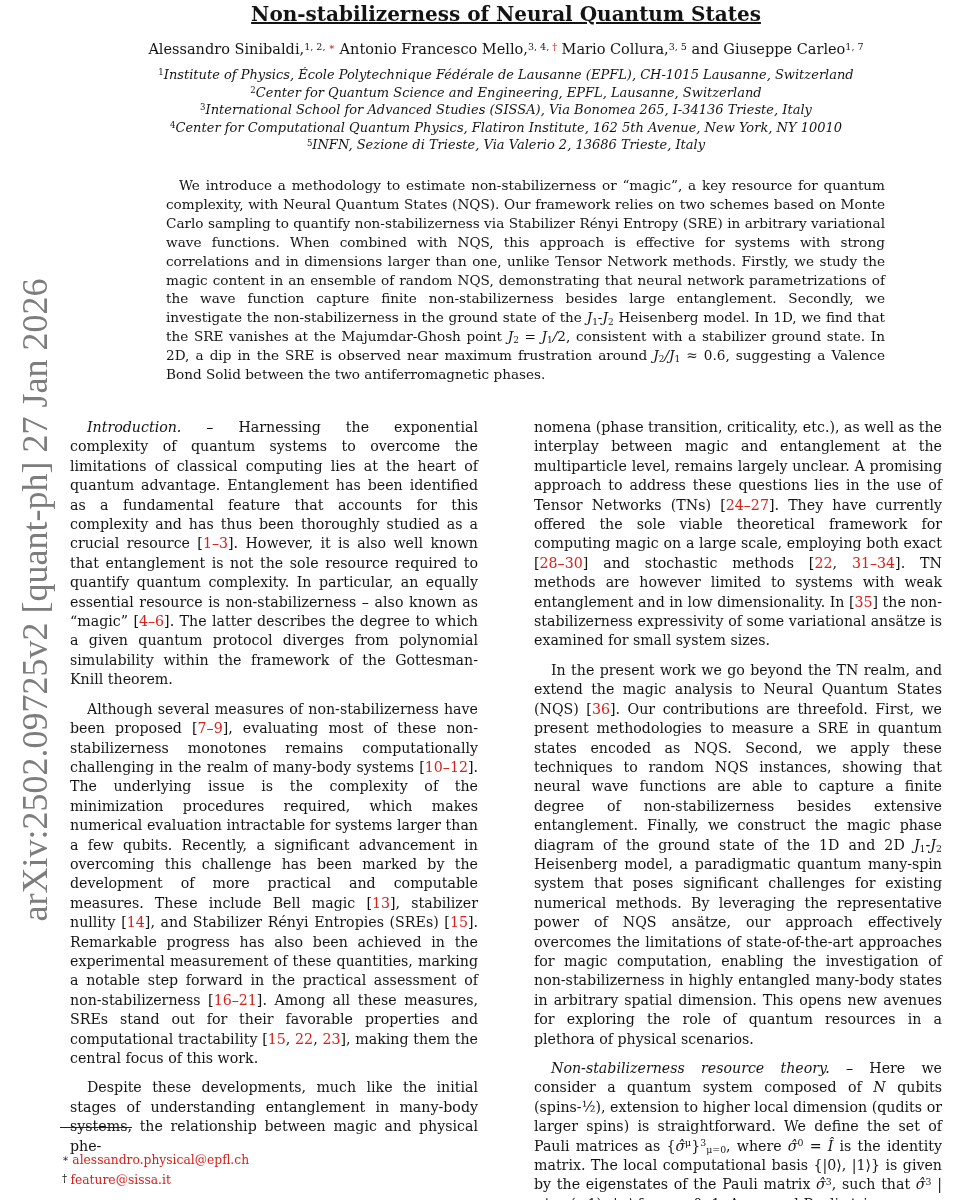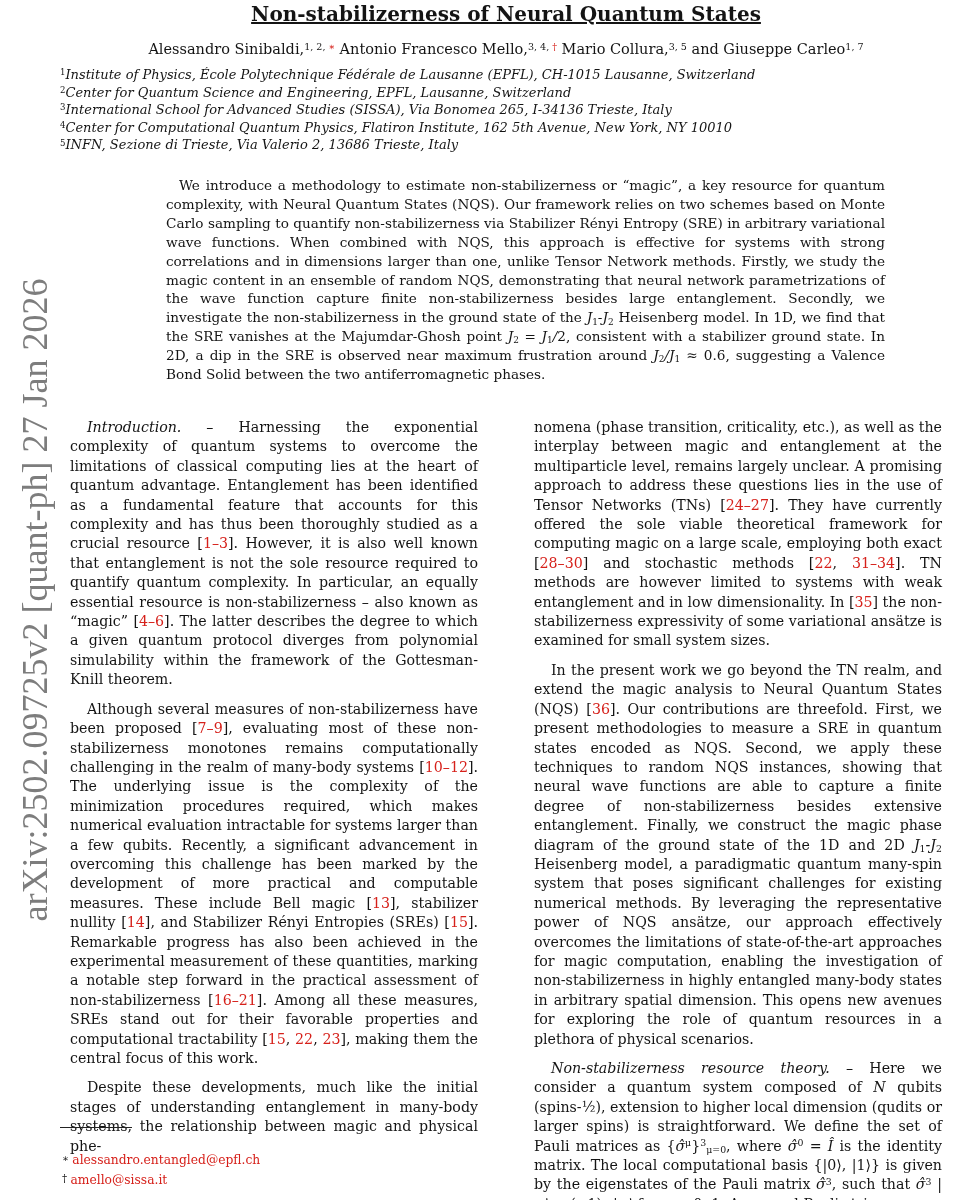--- a/index.html
+++ b/index.html
@@ -5,21 +5,21 @@
   html,body{margin:0;padding:0;background:#ffffff;}
   .page{position:relative;width:970px;height:1200px;background:#fff;overflow:hidden;
         font-family:"DejaVu Serif", serif;color:var(--ink,#141414);}
   .watermark{position:absolute;left:-322px;top:576px;width:720px;height:48px;
         transform:rotate(-90deg);transform-origin:center;
         font-family:"Liberation Serif", serif;font-size:36px;color:var(--gray,#7d7d7d);
         text-align:center;white-space:nowrap;}
   .title{position:absolute;left:60px;top:2px;width:892px;text-align:center;
         font-size:20px;font-weight:bold;text-decoration:underline;}
   .authors{position:absolute;left:60px;top:41px;width:892px;text-align:center;font-size:14.5px;}
-  .affils{position:absolute;left:60px;top:66px;width:892px;text-align:left;
+  .affils{position:absolute;left:60px;top:66px;width:892px;text-align:center;
         font-size:13px;line-height:17.6px;}
   .abstract{position:absolute;left:166px;top:176px;width:719px;
         font-size:13.6px;line-height:18.9px;text-align:justify;text-indent:13px;}
   .col{position:absolute;top:408px;font-size:14.2px;line-height:19.4px;text-align:justify;}
   .col-left{left:60px;width:428px;}
   .col-right{left:524px;width:428px;}
   .para{margin:10px;padding:0;}
   .indent{text-indent:17px;}
   .fnrule{position:absolute;left:60px;top:1127px;width:72px;height:1px;background:#222;}
   .footnotes{position:absolute;left:62px;top:1151px;width:426px;
@@ -57,16 +57,16 @@
   </div>
 
   <div class="col col-right">
     <p class="para"><span>nomena (phase transition, criticality, etc.), as well as the interplay between magic and entanglement at the multiparticle level, remains largely unclear. A promising approach to address these questions lies in the use of Tensor Networks (TNs) [</span><span class="s-r">24–27</span><span>]. They have currently offered the sole viable theoretical framework for computing magic on a large scale, employing both exact [</span><span class="s-r">28–30</span><span>] and stochastic methods [</span><span class="s-r">22</span><span>, </span><span class="s-r">31–34</span><span>]. TN methods are however limited to systems with weak entanglement and in low dimensionality. In [</span><span class="s-r">35</span><span>] the non-stabilizerness expressivity of some variational ansätze is examined for small system sizes.</span></p>
     <p class="para indent"><span>In the present work we go beyond the TN realm, and extend the magic analysis to Neural Quantum States (NQS) [</span><span class="s-r">36</span><span>]. Our contributions are threefold. First, we present methodologies to measure a SRE in quantum states encoded as NQS. Second, we apply these techniques to random NQS instances, showing that neural wave functions are able to capture a finite degree of non-stabilizerness besides extensive entanglement. Finally, we construct the magic phase diagram of the ground state of the 1D and 2D </span><span class="s-m">J</span><span class="s-sub">1</span><span class="s-m">-J</span><span class="s-sub">2</span><span> Heisenberg model, a paradigmatic quantum many-spin system that poses significant challenges for existing numerical methods. By leveraging the representative power of NQS ansätze, our approach effectively overcomes the limitations of state-of-the-art approaches for magic computation, enabling the investigation of non-stabilizerness in highly entangled many-body states in arbitrary spatial dimension. This opens new avenues for exploring the role of quantum resources in a plethora of physical scenarios.</span></p>
     <p class="para indent"><span class="s-i">Non-stabilizerness resource theory. – </span><span>Here we consider a quantum system composed of </span><span class="s-m">N</span><span> qubits (spins-½), extension to higher local dimension (qudits or larger spins) is straightforward. We define the set of Pauli matrices as {</span><span class="s-m">σ̂</span><span class="s-sup">μ</span><span>}</span><span class="s-sup">3</span><span class="s-sub">μ=0</span><span>, where </span><span class="s-m">σ̂</span><span class="s-sup">0</span><span> = </span><span class="s-m">Î</span><span> is the identity matrix. The local computational basis {|0⟩, |1⟩} is given by the eigenstates of the Pauli matrix </span><span class="s-m">σ̂</span><span class="s-sup">3</span><span>, such that </span><span class="s-m">σ̂</span><span class="s-sup">3</span><span class="s-m"> |σ⟩</span><span> = (−1)</span><span class="s-sup">σ</span><span class="s-m"> |σ⟩</span><span> for </span><span class="s-m">σ</span><span> = 0, 1. A general Pauli string</span></p>
   </div>
 
   <div class="fnrule"></div>
   <div class="footnotes">
-    <div><span class="s-fm">∗ </span><span class="s-r">alessandro.entangled@epfl.ch</span></div>
-    <div><span class="s-fm">† </span><span class="s-r">amello@sissa.it</span></div>
+    <div><span class="s-fm">∗ </span><span class="s-r">alessandro.physical@epfl.ch</span></div>
+    <div><span class="s-fm">† </span><span class="s-r">feature@sissa.it</span></div>
   </div>
 </div>
 
 </body></html>

